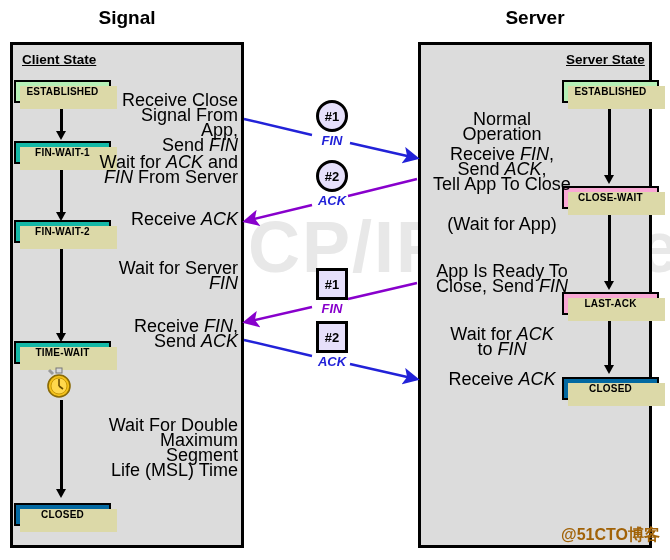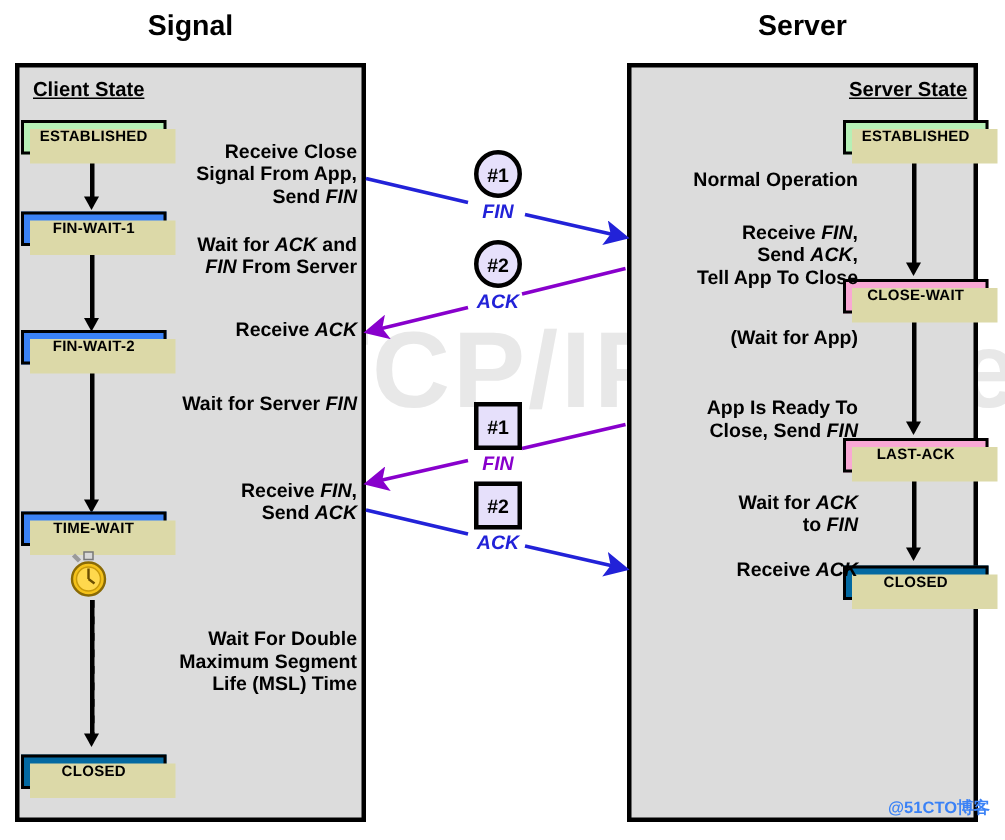--- a/index.html
+++ b/index.html
@@ -6,22 +6,22 @@
   body{width:670px;height:560px;position:relative;overflow:hidden;
        font-family:"Liberation Sans","DejaVu Sans",sans-serif;color:#000;}
 
   .stage{position:absolute;left:0;top:0;width:670px;height:560px;}
 
   
   .wm-main{position:absolute;left:46px;top:206px;width:600px;
            font-size:72px;font-weight:bold;color:#e8e8e8;
            letter-spacing:2px;white-space:nowrap;z-index:0;
            font-family:"Liberation Sans","DejaVu Sans",sans-serif;}
-  .wm-corner{position:absolute;right:10px;bottom:14px;font-size:11px;
-             color:#3b82f6;font-weight:bold;z-index:6;white-space:nowrap;}
+  .wm-corner{position:absolute;right:10px;bottom:14px;font-size:16px;
+             color:#a16207;font-weight:bold;z-index:6;white-space:nowrap;}
 
   
   .col-title{position:absolute;font-size:19px;font-weight:bold;
              text-align:center;z-index:5;}
   #title-client{left:10px;top:7px;width:234px;}
   #title-server{left:418px;top:7px;width:234px;}
 
   
   .panel{position:absolute;background:#dcdcdc;border:3px solid #000;
          box-sizing:border-box;z-index:1;}
@@ -34,38 +34,38 @@
   #head-server{left:566px;top:52px;}
 
   
   .state{position:absolute;width:97px;height:23px;border:2.5px solid #000;
          box-sizing:border-box;display:flex;align-items:center;
          justify-content:center;font-size:10px;font-weight:bold;
          letter-spacing:.2px;z-index:4;}
   .state::after{content:"";position:absolute;left:4px;top:4px;
          width:97px;height:23px;background:#dcd9a8;z-index:-1;}
   .st-est{background:#b6f0b6;}
-  .st-fw{background:#3b82f6;}
+  .st-fw{background:#14b8a6;}
   .st-red{background:#f9a8d4;}
   .st-closed{background:#0369a1;}
 
   
   .vline{position:absolute;width:2.5px;background:#000;z-index:3;}
   .vhead{position:absolute;width:0;height:0;z-index:3;
          border-left:5.5px solid transparent;border-right:5.5px solid transparent;
          border-top:9px solid #000;}
   .vdot{position:absolute;width:3px;background:#000;z-index:3;
         background-image:linear-gradient(#000 50%,rgba(0,0,0,0) 0);
         background-size:3px 11px;background-repeat:repeat-y;}
 
   
-  .desc{position:absolute;font-size:13px;font-weight:bold;
+  .desc{position:absolute;font-size:18px;font-weight:normal;
         line-height:15px;z-index:4;}
   .desc.r{text-align:right;}
-  .desc.l{text-align:right;}
+  .desc.l{text-align:center;}
   .desc i{font-style:italic;}
 
   
   .marker{position:absolute;width:32px;height:32px;border:3px solid #000;
           background:#e6e0fb;box-sizing:border-box;display:flex;
           align-items:center;justify-content:center;font-size:13px;
           font-weight:bold;z-index:5;}
   .marker.circ{border-radius:50%;}
   .mlabel{position:absolute;font-size:13px;font-weight:bold;
           font-style:italic;z-index:5;text-align:center;width:46px;}

